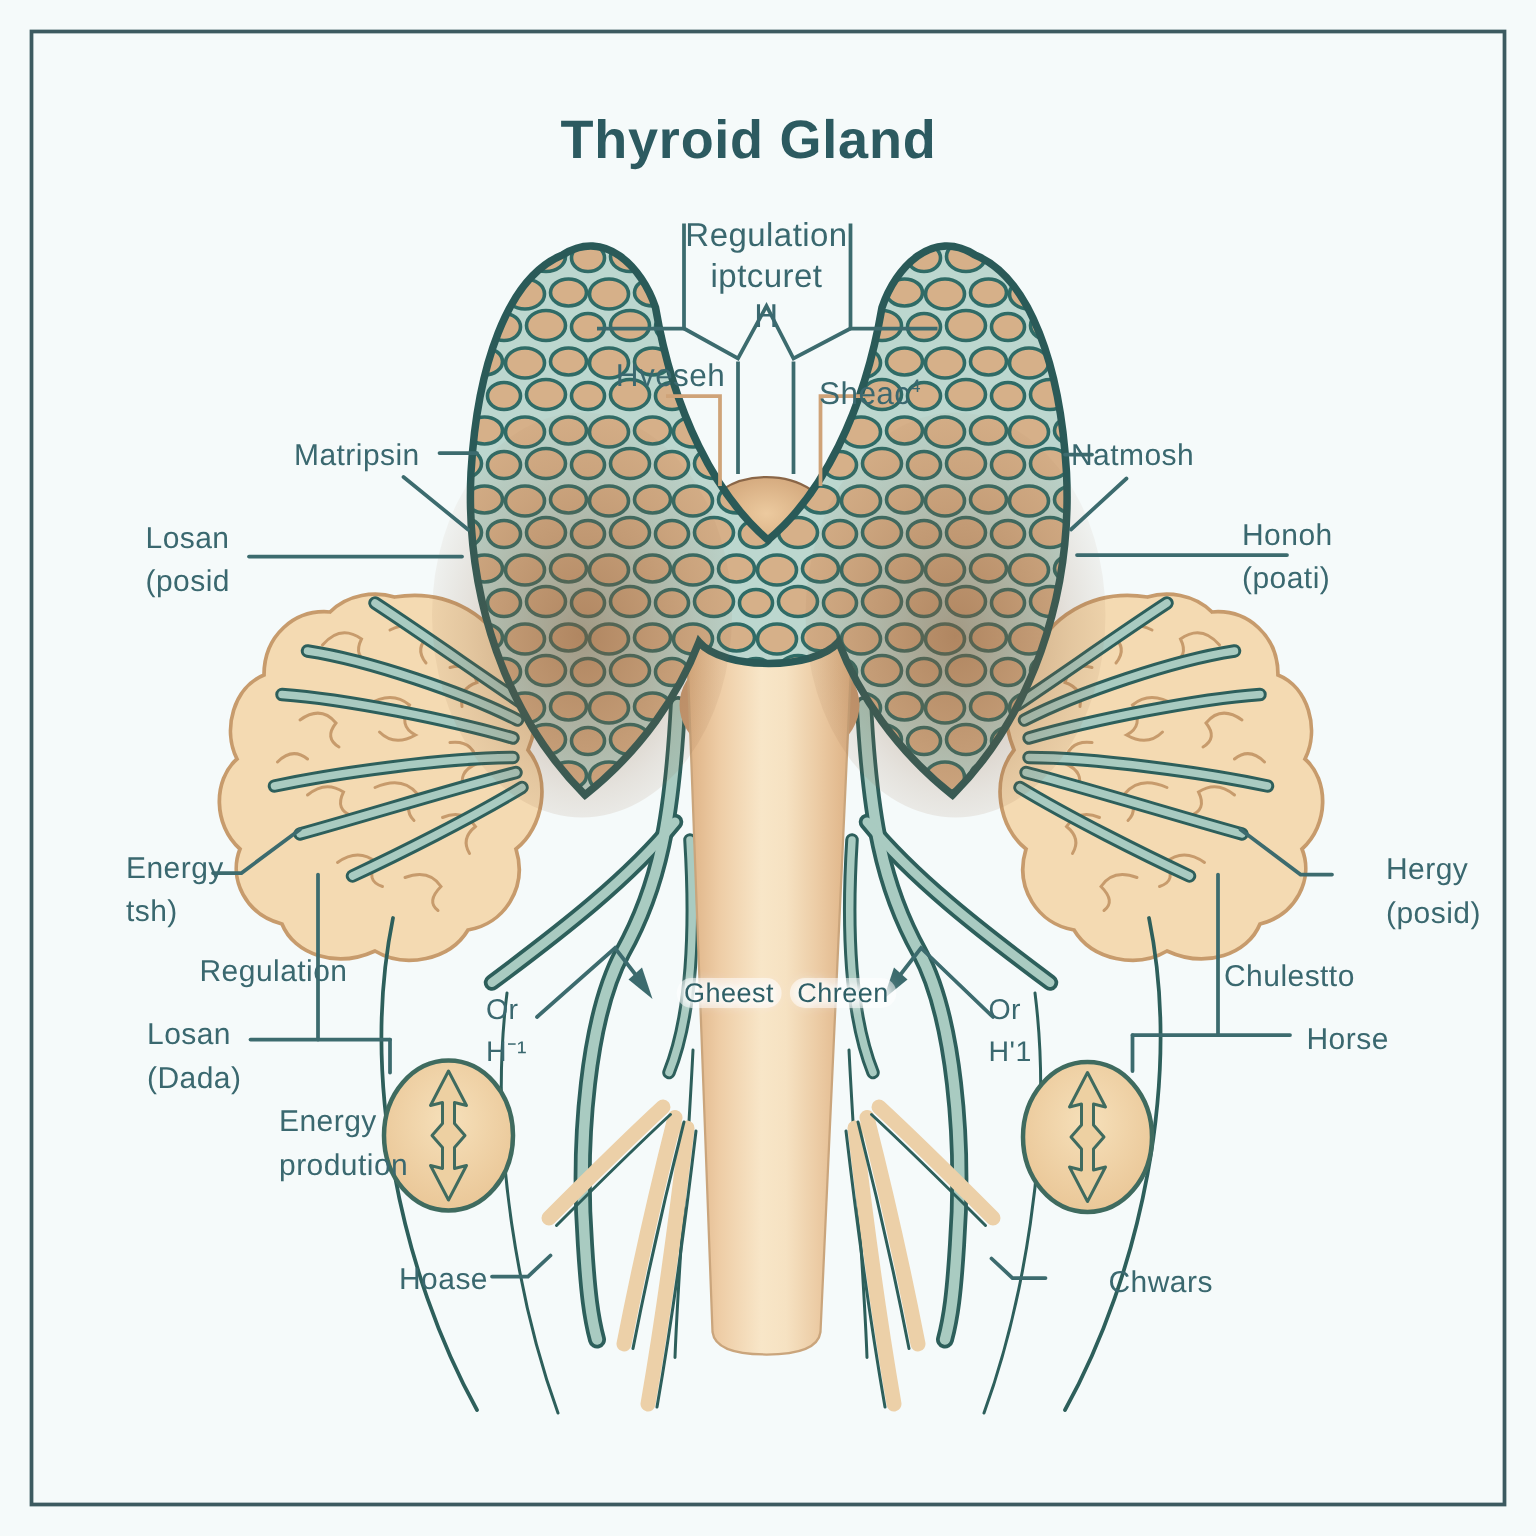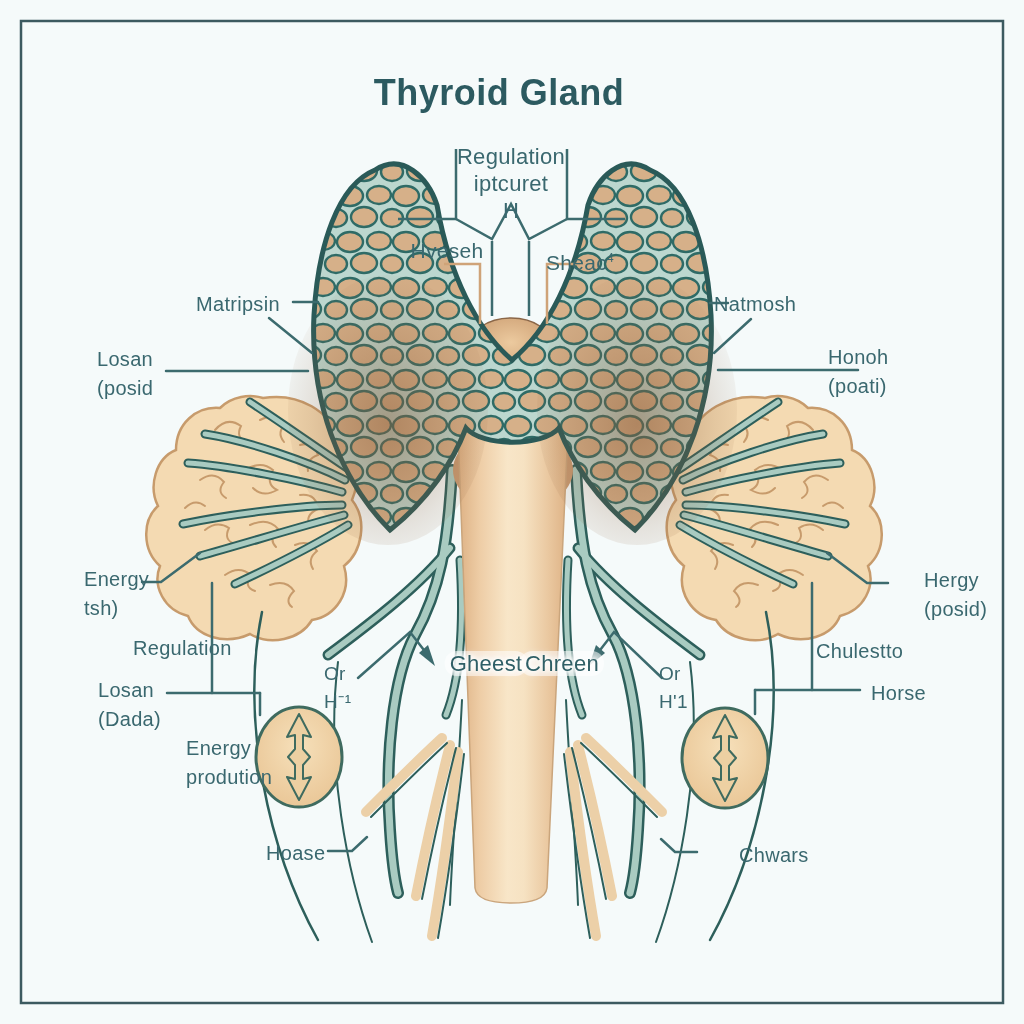--- a/index.html
+++ b/index.html
@@ -15,21 +15,21 @@
     letter-spacing:.3px;white-space:nowrap;
   }
   .lbl.center{transform:translateX(-50%);text-align:center;}
   .lbl.right{text-align:left;}
   .title{
     position:absolute;left:499px;top:72px;transform:translateX(-50%);
     font-size:36px;font-weight:bold;color:#2c5a60;letter-spacing:.5px;
   }
   .reg{font-size:22px;line-height:1.22;color:#3a686f;}
   .halo{
-    font-size:22px;color:#2f5f66;
+    font-size:18px;color:#2f5f66;
     text-shadow:0 0 6px #fff,0 0 6px #fff,0 0 10px #fff,0 0 12px #fff,0 0 4px #fff;
     background:rgba(255,255,255,.55);border-radius:12px;padding:0 5px;
   }
   sup{font-size:12px;}
   .small{font-size:19px;}
 </style>
 </head>
 <body>
 
 <div class="canvas">

